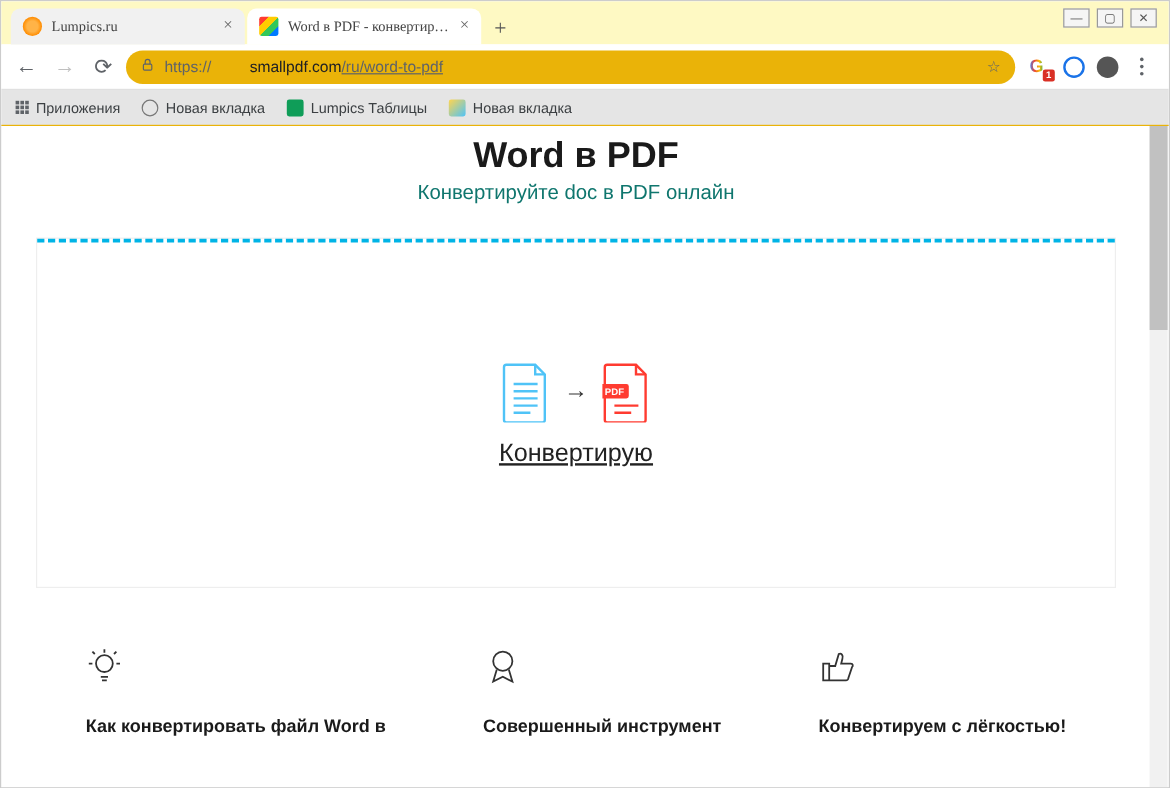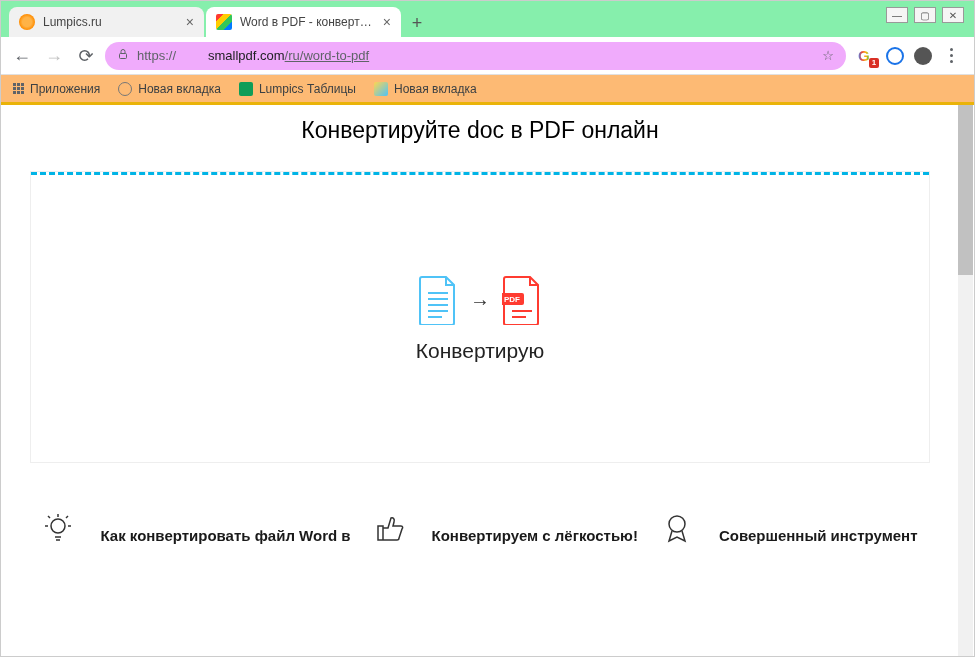--- a/index.html
+++ b/index.html
@@ -3,75 +3,75 @@
 <meta charset="utf-8">
 <style>
   * { box-sizing: border-box; margin: 0; padding: 0; }
   body { font-family: Arial, sans-serif; background: #fff; width: 975px; height: 657px; overflow: hidden; position: relative; border: 1px solid #ccc; }
 
   
   .window-controls { position: absolute; top: 6px; right: 10px; display: flex; gap: 6px; z-index: 10; }
   .win-btn { width: 22px; height: 16px; border: 1px solid #999; background: #f5f5f5; display: flex; align-items: center; justify-content: center; font-size: 10px; color: #555; cursor: pointer; }
 
   
-  .tab-strip { height: 36px; background: #86efac; display: flex; align-items: flex-end; padding-left: 8px; padding-top: 6px; }
+  .tab-strip { height: 36px; background: #fef9c3; display: flex; align-items: flex-end; padding-left: 8px; padding-top: 6px; font-family: Liberation Serif, serif; }
   .tab { height: 30px; width: 195px; background: #f1f1f1; border-top-left-radius: 8px; border-top-right-radius: 8px; display: flex; align-items: center; padding: 0 10px; font-size: 12px; color: #444; position: relative; margin-right: 2px; cursor: pointer; }
   .tab.active { background: #fff; }
   .tab-favicon { width: 16px; height: 16px; margin-right: 8px; border-radius: 2px; flex-shrink: 0; }
   .fav-lumpics { background: radial-gradient(circle, #ffb347 40%, #ff8c00 70%); border-radius: 50%; }
   .fav-smallpdf { background: linear-gradient(135deg, #ff3b30 0%, #ff3b30 25%, #ffcc00 25%, #ffcc00 50%, #34c759 50%, #34c759 75%, #007aff 75%); }
   .tab-title { white-space: nowrap; overflow: hidden; text-overflow: ellipsis; flex: 1; }
   .tab-close { margin-left: 8px; color: #666; font-size: 14px; cursor: pointer; }
   .new-tab { width: 28px; height: 28px; display: flex; align-items: center; justify-content: center; color: #555; font-size: 18px; cursor: pointer; }
 
   
   .toolbar { height: 38px; background: #fff; display: flex; align-items: center; padding: 0 8px; gap: 6px; border-bottom: 1px solid #e0e0e0; }
   .nav-btn { width: 26px; height: 26px; display: flex; align-items: center; justify-content: center; color: #5f6368; font-size: 18px; cursor: pointer; border-radius: 50%; }
   .nav-btn.disabled { color: #c0c0c0; cursor: default; }
-  .address-bar { flex: 1; height: 28px; background: #f0abfc; border-radius: 14px; display: flex; align-items: center; padding: 0 12px; font-size: 13px; color: #5f6368; }
+  .address-bar { flex: 1; height: 28px; background: #eab308; border-radius: 14px; display: flex; align-items: center; padding: 0 12px; font-size: 13px; color: #5f6368; }
   .lock-icon { margin-right: 8px; color: #5f6368; }
   .url-scheme { color: #5f6368; }
   .url-host { color: #202124; margin-left: 32px; }
   .url-path { color: #5f6368; text-decoration: underline; }
   .star-icon { margin-left: auto; color: #5f6368; cursor: pointer; }
   .ext-icons { display: flex; align-items: center; gap: 10px; padding: 0 6px; }
   .ext-icon { width: 18px; height: 18px; cursor: pointer; position: relative; }
   .globe-icon { border: 2px solid #1a73e8; border-radius: 50%; }
   .avatar-icon { background: #555; border-radius: 50%; }
   .menu-icon { display: flex; flex-direction: column; justify-content: center; gap: 3px; }
   .menu-dot { width: 3px; height: 3px; background: #5f6368; border-radius: 50%; margin: 0 auto; }
   .ext-g { font-size: 15px; font-weight: bold; background: linear-gradient(90deg,#4285f4,#ea4335,#fbbc05,#34a853); -webkit-background-clip: text; color: transparent; }
   .badge { position: absolute; bottom: -3px; right: -3px; background: #d93025; color: #fff; font-size: 8px; width: 10px; height: 10px; border-radius: 2px; line-height: 10px; text-align: center; font-weight: bold; }
 
   
-  .bookmarks-bar { height: 30px; background: #fdba74; display: flex; align-items: center; padding: 0 12px; gap: 18px; font-size: 12px; color: #3c4043; border-bottom: 3px solid #eab308; }
+  .bookmarks-bar { height: 30px; background: #e5e5e5; display: flex; align-items: center; padding: 0 12px; gap: 18px; font-size: 12px; color: #3c4043; border-bottom: 1px solid #eab308; }
   .bookmark { display: flex; align-items: center; gap: 6px; cursor: pointer; }
   .apps-icon { display: grid; grid-template-columns: repeat(3,3px); grid-template-rows: repeat(3,3px); gap: 1px; }
   .apps-icon span { background: #5f6368; }
   .bm-globe { width: 14px; height: 14px; border: 1.5px solid #777; border-radius: 50%; }
   .bm-sheets { width: 14px; height: 14px; background: #0f9d58; border-radius: 2px; }
   .bm-img { width: 14px; height: 14px; background: linear-gradient(135deg,#ffd54f,#4fc3f7); border-radius: 2px; }
 
   
   .viewport { position: relative; height: calc(100% - 104px); overflow: hidden; }
   .scrollbar { position: absolute; right: 1px; top: 0; width: 15px; height: 100%; background: #f1f1f1; }
   .scrollbar-thumb { position: absolute; right: 1px; top: 0; width: 15px; height: 170px; background: #c1c1c1; cursor: pointer; }
   .content { padding: 8px 30px 0 30px; height: 100%; margin-right: 15px; }
 
   .page-title { text-align: center; font-size: 30px; font-weight: bold; color: #1a1a1a; }
-  .page-subtitle { text-align: center; font-size: 23px; color: #000000; margin-top: 4px; margin-bottom: 28px; }
+  .page-subtitle { text-align: center; font-size: 17px; color: #0f766e; margin-top: 4px; margin-bottom: 28px; }
 
   .drop-zone { border-top: 3px dashed #00b4e6; background: #fff; box-shadow: 0 0 0 1px #eee; height: 290px; display: flex; flex-direction: column; align-items: center; justify-content: center; }
   .convert-icons { display: flex; align-items: center; gap: 12px; }
   .file-doc, .file-pdf { width: 40px; height: 50px; }
   .arrow { font-size: 20px; color: #333; }
-  .convert-label { margin-top: 14px; font-size: 21px; color: #222; }
+  .convert-label { margin-top: 14px; font-size: 21px; color: #222; text-decoration: underline; }
 
   .features { display: flex; justify-content: space-around; margin-top: 50px; }
-  .feature { display: flex; flex-direction: row; align-items: flex-end; gap: 26px; }
+  .feature { display: flex; flex-direction: column; align-items: flex-start; gap: 26px; }
   .feature-icon { width: 32px; height: 32px; }
   .feature-title { font-size: 15px; font-weight: bold; color: #1a1a1a; text-align: center; }
 </style>
 </head>
 <body>
 
 <div class="window-controls">
   <div class="win-btn">—</div>
   <div class="win-btn">▢</div>
   <div class="win-btn">✕</div>
@@ -143,20 +143,21 @@
     <span>Lumpics Таблицы</span>
   </div>
   <div class="bookmark">
     <div class="bm-img"></div>
     <span>Новая вкладка</span>
   </div>
 </div>
 
 <div class="viewport">
   <div class="content">
+    <h1 class="page-title">Word в PDF</h1>
     <div class="page-subtitle">Конвертируйте doc в PDF онлайн</div>
 
     <div class="drop-zone">
       <div class="convert-icons">
         <svg class="file-doc" viewBox="0 0 40 50">
           <path d="M4 2 h24 l8 8 v38 a2 2 0 0 1 -2 2 h-30 a2 2 0 0 1 -2 -2 v-44 a2 2 0 0 1 2 -2 z" fill="none" stroke="#4FC3F7" stroke-width="2"></path>
           <path d="M28 2 v8 h8" fill="none" stroke="#4FC3F7" stroke-width="2"></path>
           <line x1="10" y1="18" x2="30" y2="18" stroke="#4FC3F7" stroke-width="2"></line>
           <line x1="10" y1="24" x2="30" y2="24" stroke="#4FC3F7" stroke-width="2"></line>
           <line x1="10" y1="30" x2="30" y2="30" stroke="#4FC3F7" stroke-width="2"></line>
@@ -184,28 +185,28 @@
           <line x1="16" y1="2" x2="16" y2="5"></line>
             <line x1="6" y1="14" x2="3" y2="14"></line>
             <line x1="29" y1="14" x2="26" y2="14"></line>
             <line x1="8" y1="6" x2="6" y2="4"></line>
             <line x1="24" y1="6" x2="26" y2="4"></line>
         </svg>
         <div class="feature-title">Как конвертировать файл Word в</div>
       </div>
       <div class="feature">
         <svg class="feature-icon" viewBox="0 0 32 32" fill="none" stroke="#333" stroke-width="1.5">
-          <path d="M4 14h5v14H4zM9 16h5l3-10c2-1 4 1 3 4l-1 4h8c2 0 2 2 1 3l-3 9c0 1-1 2-2 2H9"></path>
-        </svg>
-        <div class="feature-title">Конвертируем с лёгкостью!</div>
+          <circle cx="16" cy="12" r="8"></circle>
+            <path d="M11 19l-3 10 8-4 8 4-3-10"></path>
+        </svg>
+        <div class="feature-title">Совершенный инструмент</div>
       </div>
       <div class="feature">
         <svg class="feature-icon" viewBox="0 0 32 32" fill="none" stroke="#333" stroke-width="1.5">
-          <circle cx="16" cy="12" r="8"></circle>
-            <path d="M11 19l-3 10 8-4 8 4-3-10"></path>
-        </svg>
-        <div class="feature-title">Совершенный инструмент</div>
+          <path d="M4 14h5v14H4zM9 16h5l3-10c2-1 4 1 3 4l-1 4h8c2 0 2 2 1 3l-3 9c0 1-1 2-2 2H9"></path>
+        </svg>
+        <div class="feature-title">Конвертируем с лёгкостью!</div>
       </div>
     </div>
   </div>
   <div class="scrollbar"></div>
   <div class="scrollbar-thumb"></div>
 </div>
 
 </body></html>

